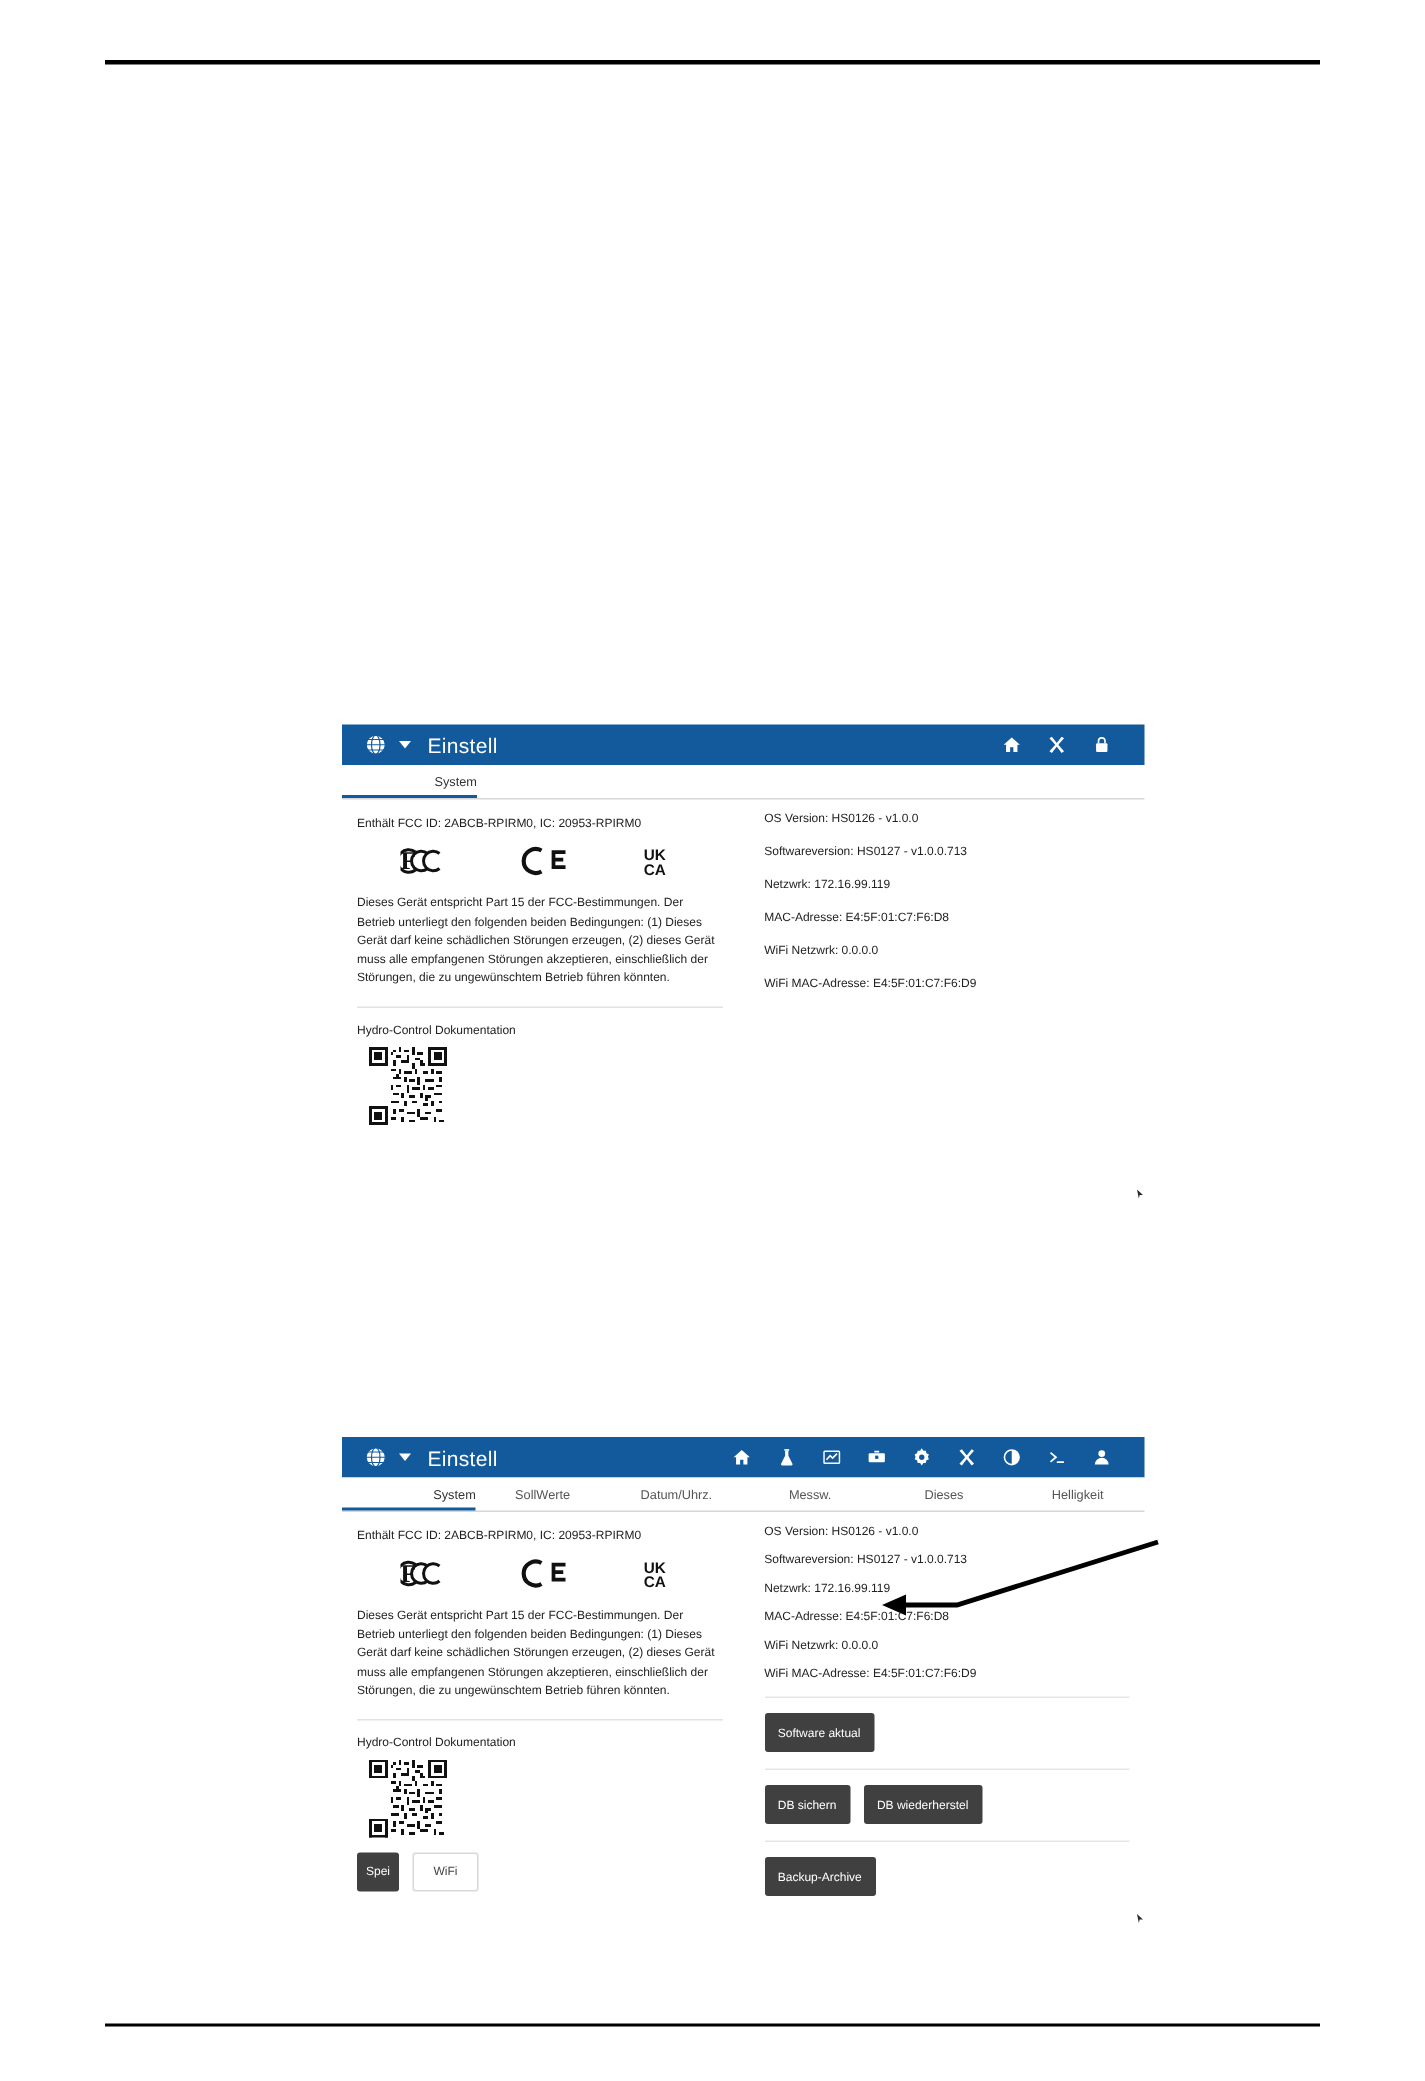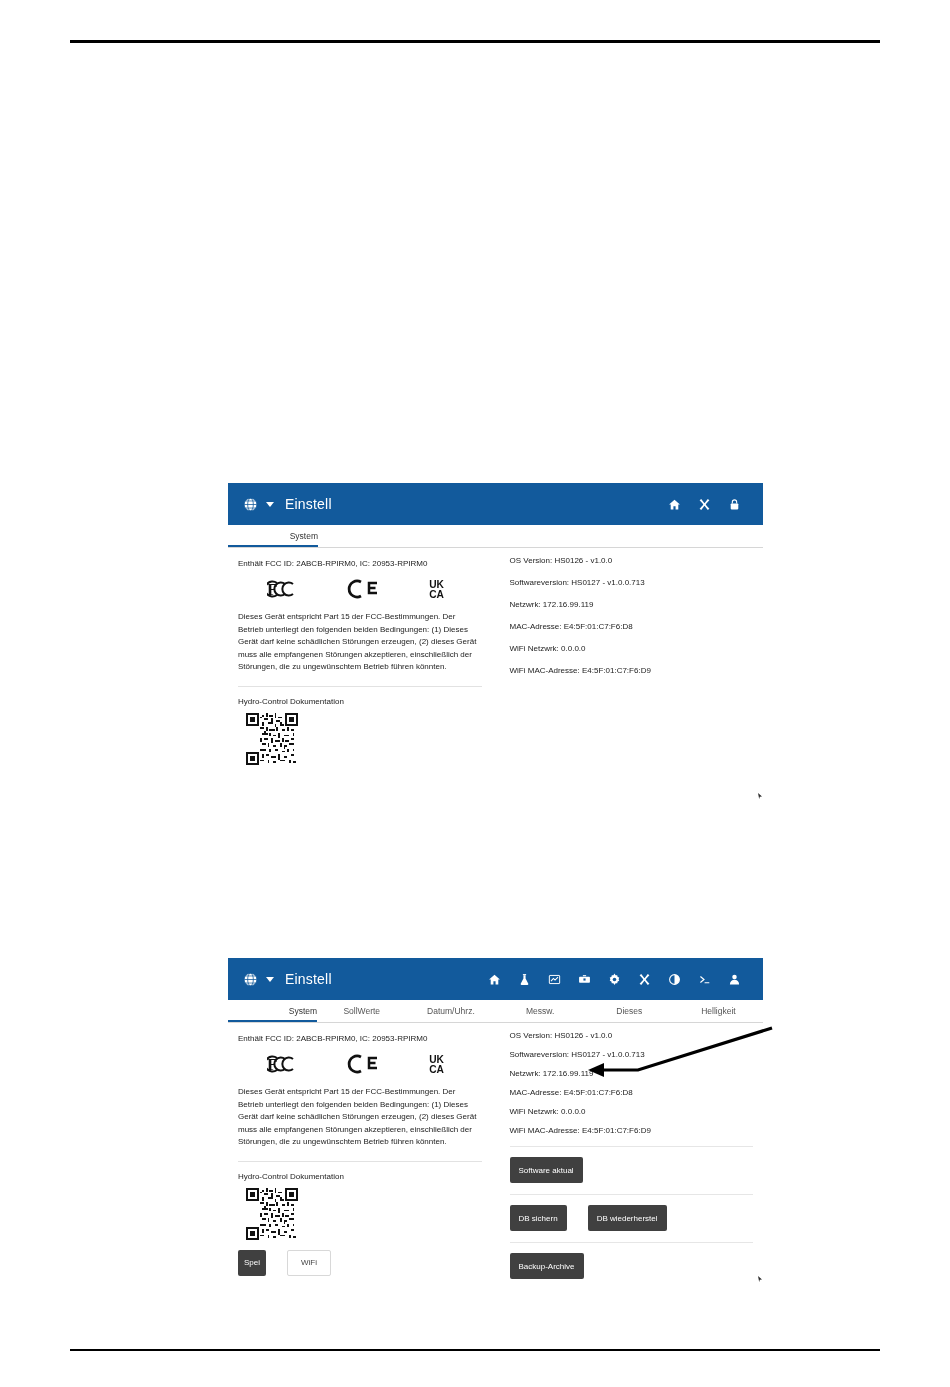--- a/index.html
+++ b/index.html
@@ -26,21 +26,21 @@
   .page-rule.bottom { top: 1349px; height: 2px; }
 
   
   .device {
     position: absolute;
     background: #ffffff;
     box-sizing: border-box;
   }
 
   .titlebar {
-    height: 42px;
+    height: 27px;
     background: #125a9c;
     display: flex;
     align-items: center;
     padding: 0 14px;
     box-sizing: border-box;
   }
   .titlebar .left {
     display: flex;
     align-items: center;
     gap: 7px;
@@ -175,21 +175,21 @@
     height: 26px;
     cursor: pointer;
     font-family: "Liberation Sans", sans-serif;
     white-space: nowrap;
   }
   .btn.ghost {
     background: #ffffff;
     color: #444444;
     border: 1px solid #d8d8d8;
   }
-  .btn-row { display: flex; gap: 21px; }
+  .btn-row { display: flex; gap: 9px; }
 
   .sep-line {
     border: 0;
     border-top: 1px solid #e6e6e6;
     margin: 11px 0 10px 0;
   }
 
   .cursor-dot {
     position: absolute;
     width: 4px;

